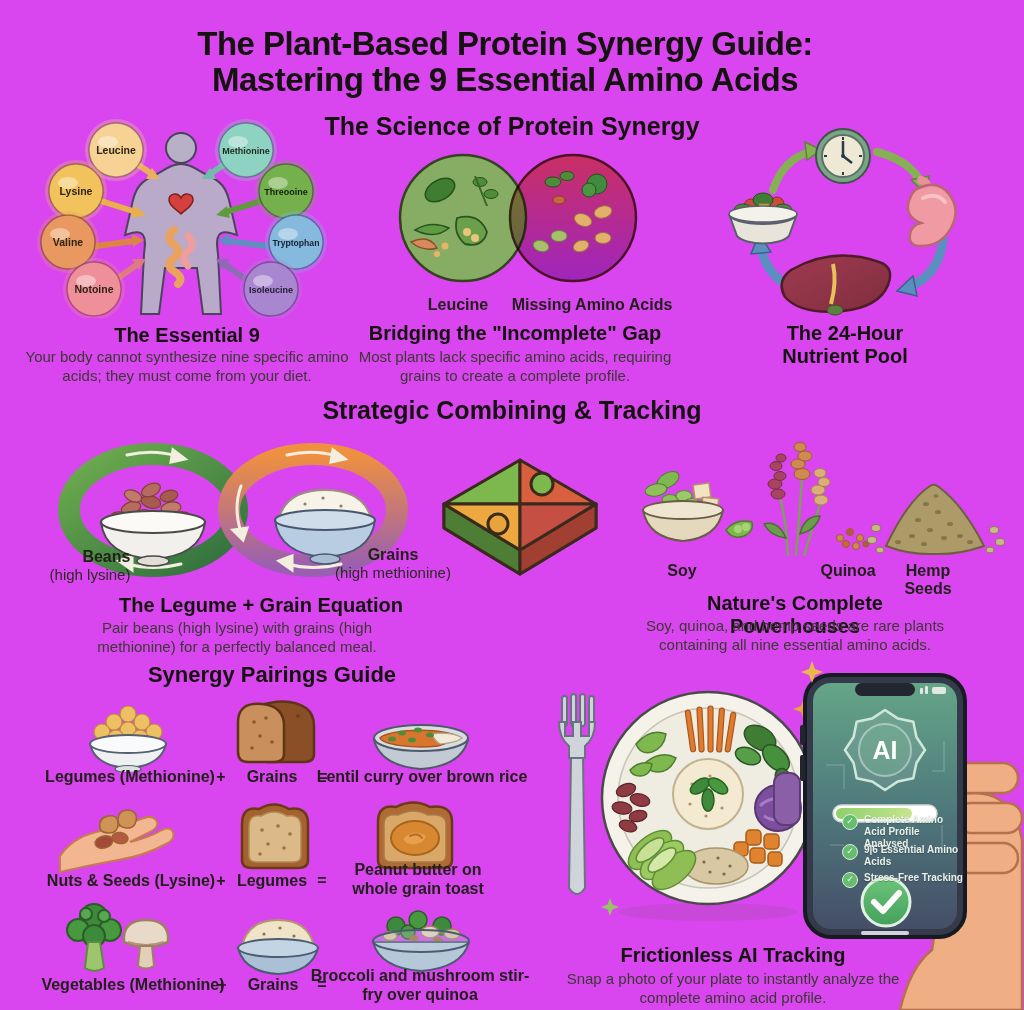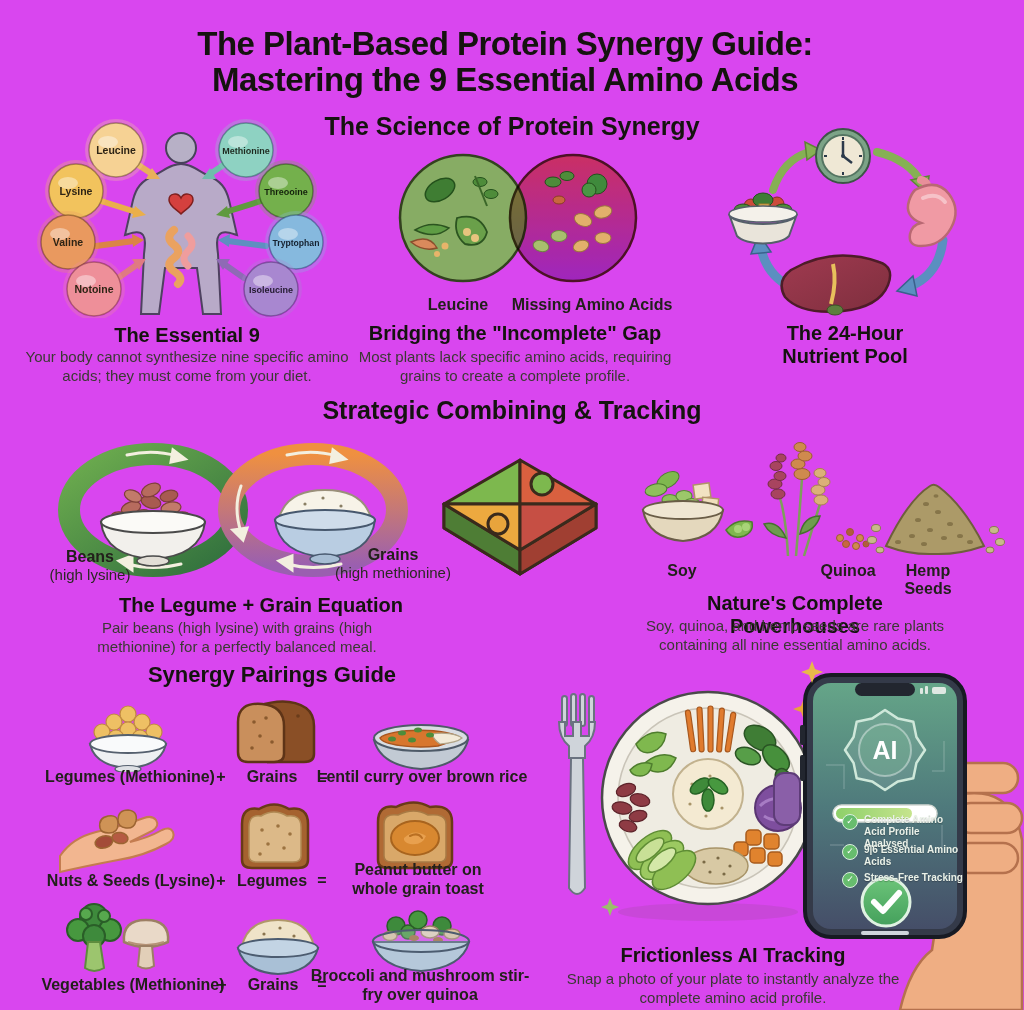--- a/index.html
+++ b/index.html
@@ -255,21 +255,21 @@
           <circle cx="288" cy="70" r="1.6"></circle>
           <circle cx="306" cy="78" r="1.6"></circle>
           <circle cx="280" cy="84" r="1.6"></circle>
           <circle cx="300" cy="86" r="1.6"></circle>
         </g>
       <path d="M240,92 Q244,126 290,129 Q336,126 340,92 Z" fill="#b9cde2" stroke="#47586e" stroke-width="2"></path>
       <ellipse cx="290" cy="92" rx="50" ry="10" fill="#cfdcea" stroke="#47586e" stroke-width="2"></ellipse>
       <ellipse cx="290" cy="131" rx="15" ry="5" fill="#a7bdd4" stroke="#47586e" stroke-width="1.5"></ellipse>
     </g>
   </svg>
-  <div class="abs ctr" style="left:90px;top:548px;">
+  <div class="abs ctr" style="left:90px;top:548px;text-align:right;">
     <div class="lbl">Beans</div>
     <div class="sub">(high lysine)</div>
   </div>
   <div class="abs ctr" style="left:393px;top:546px;">
     <div class="lbl">Grains</div>
     <div class="sub">(high methionine)</div>
   </div>
   <div class="abs ctr h3" style="left:237px;top:594px;margin-left:24px;">The Legume + Grain Equation</div>
   <div class="abs ctr cap" style="left:237px;top:618px;width:350px;">Pair beans (high lysine) with grains (high methionine) for a perfectly balanced meal.</div>
 

